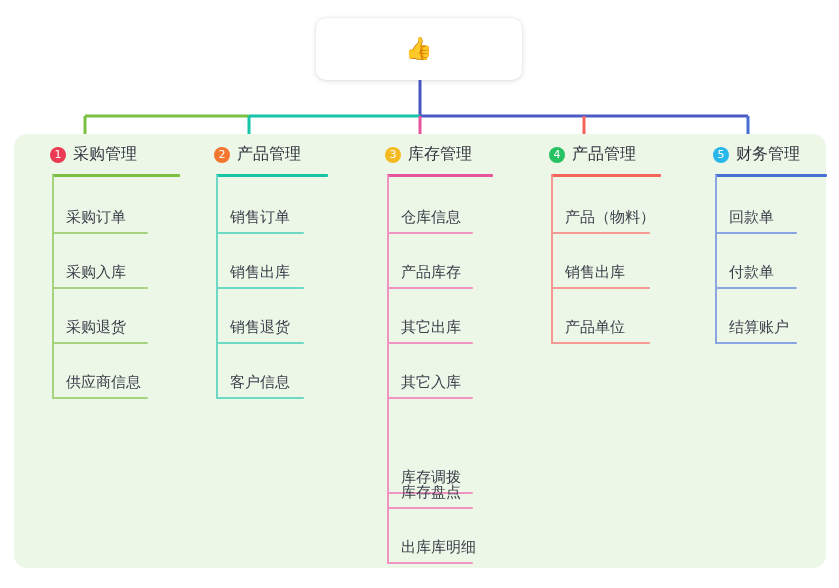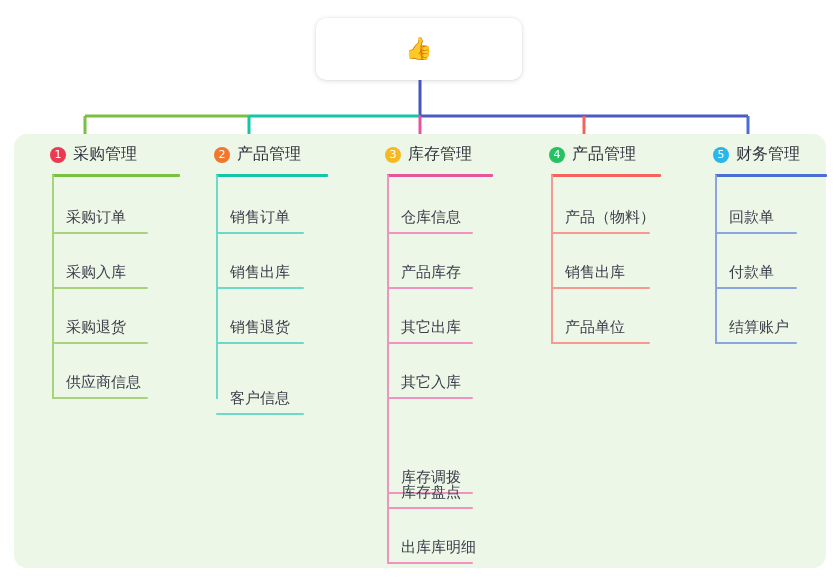--- a/index.html
+++ b/index.html
@@ -121,21 +121,21 @@
         <div class="leaf-rule" style="width: 88px; background: rgb(111, 217, 200);"></div>
       </div>
       <div class="leaf" style="top: 129px; left: 2px; width: 88px; height: 26px;">
         <span class="leaf-label">销售出库</span>
         <div class="leaf-rule" style="width: 88px; background: rgb(111, 217, 200);"></div>
       </div>
       <div class="leaf" style="top: 184px; left: 2px; width: 88px; height: 26px;">
         <span class="leaf-label">销售退货</span>
         <div class="leaf-rule" style="width: 88px; background: rgb(111, 217, 200);"></div>
       </div>
-      <div class="leaf" style="top: 255px; left: 2px; width: 88px; height: 26px;">
+      <div class="leaf" style="top: 239px; left: 2px; width: 88px; height: 26px;">
         <span class="leaf-label">客户信息</span>
         <div class="leaf-rule" style="width: 88px; background: rgb(111, 217, 200);"></div>
       </div>
     </div>
     <div class="col" style="left: 371px;">
       <div class="col-head">
         <span class="badge" style="background: rgb(245, 185, 33);">3</span>
         <span class="head-label">库存管理</span>
       </div>
       <div class="head-rule" style="top: 40px; width: 106px; background: rgb(232, 84, 156);"></div>

